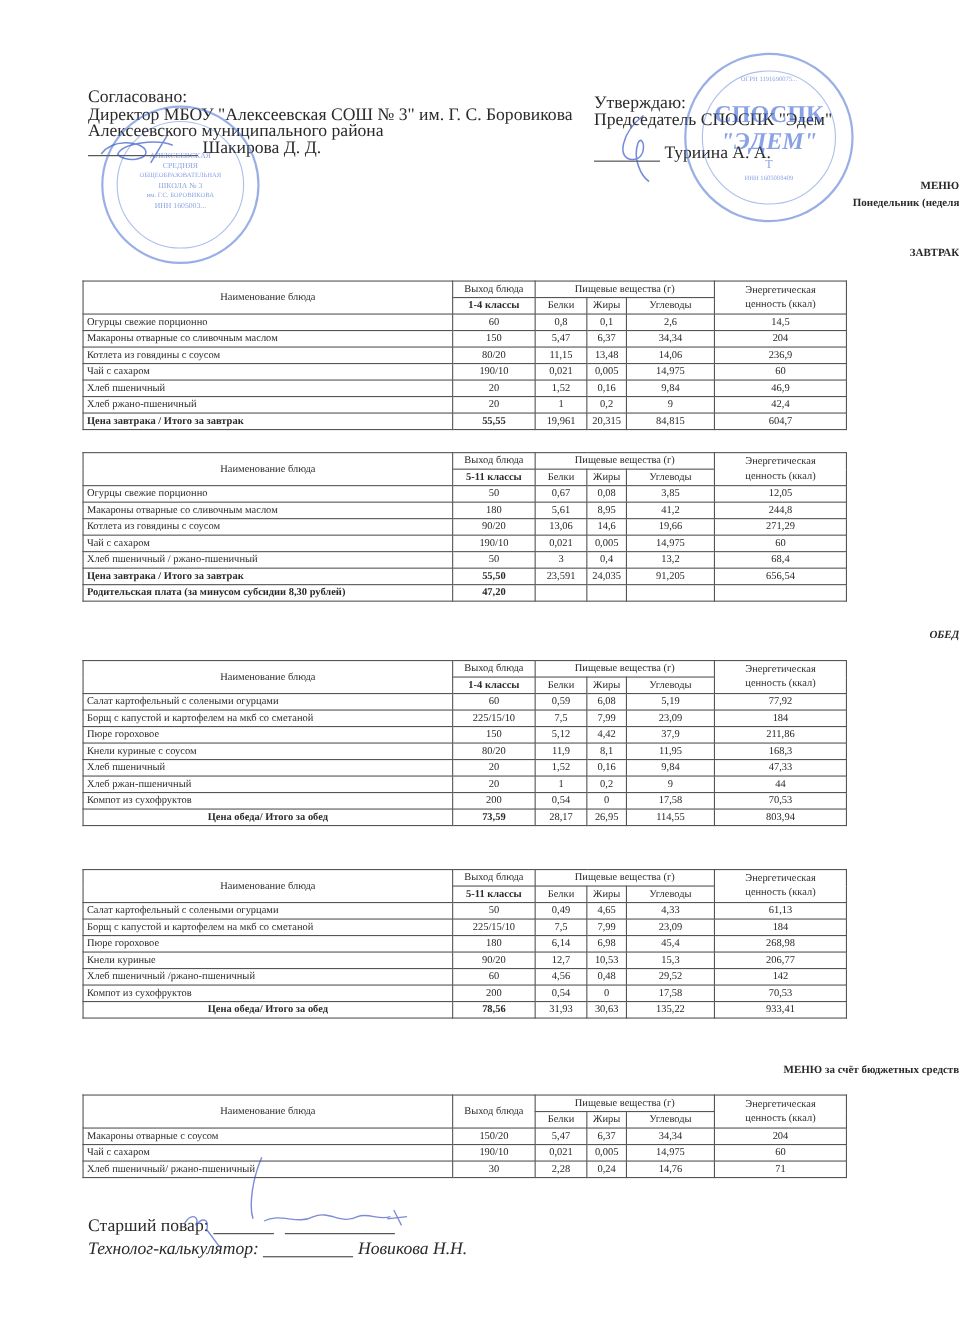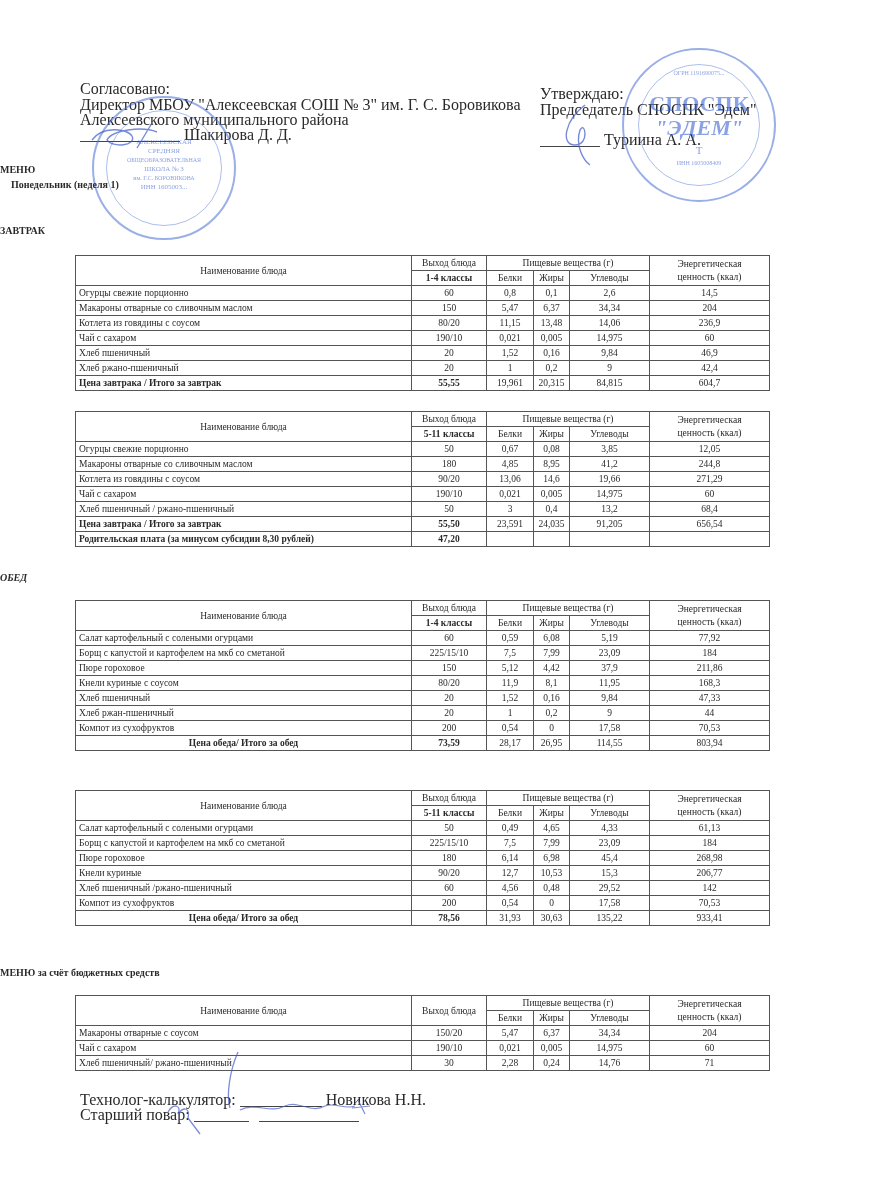--- a/index.html
+++ b/index.html
@@ -1,19 +1,19 @@
 <!DOCTYPE html>
 <html><head>
 <meta charset="utf-8">
 <style>
   html, body { margin: 0; padding: 0; background: #ffffff; }
   body { width: 872px; height: 1200px; position: relative; overflow: hidden;
          font-family: "Liberation Serif", serif; color: #2a2a2a; font-size: 10px; }
   .line { position: absolute; font-size: 16px; line-height: 12px; white-space: nowrap; text-align: right; }
-  .center-title { position: absolute; left: 0; width: 872px; text-align: left; font-weight: bold; font-size: 10px; }
+  .center-title { position: absolute; left: 0; width: 872px; text-align: right; font-weight: bold; font-size: 10px; }
   table.menu { position: absolute; left: 75px; width: 694px; border-collapse: collapse; table-layout: fixed; border-radius: 27px; }
   table.menu td { border: 1px solid #555; padding: 0 3px; font-size: 9.5px; height: 14px; line-height: 14px; white-space: nowrap; overflow: hidden; }
   table.menu td.num { text-align: center; }
   table.menu td.hdr { text-align: center; }
   table.menu td.b { font-weight: bold; }
   col.c-name { width: 336px; }
   col.c-yield { width: 75px; }
   col.c-b { width: 47px; }
   col.c-f { width: 36px; }
   col.c-u { width: 80px; }
@@ -182,21 +182,21 @@
         <td>Огурцы свежие порционно</td>
         <td class="num">50</td>
         <td class="num">0,67</td>
         <td class="num">0,08</td>
         <td class="num">3,85</td>
         <td class="num">12,05</td>
       </tr>
   <tr>
         <td>Макароны отварные со сливочным маслом</td>
         <td class="num">180</td>
-        <td class="num">4,85</td>
+        <td class="num">5,61</td>
         <td class="num">8,95</td>
         <td class="num">41,2</td>
         <td class="num">244,8</td>
       </tr>
   <tr>
         <td>Котлета из говядины с соусом</td>
         <td class="num">90/20</td>
         <td class="num">13,06</td>
         <td class="num">14,6</td>
         <td class="num">19,66</td>
@@ -452,21 +452,21 @@
         <td>Хлеб пшеничный/ ржано-пшеничный</td>
         <td class="num">30</td>
         <td class="num">2,28</td>
         <td class="num">0,24</td>
         <td class="num">14,76</td>
         <td class="num">71</td>
       </tr>
 </tbody>
   </table>
 
-<div class="line" style="left:80px; top:1094px;">
+<div class="line" style="left:80px; top:1130px;font-style:italic;">
   <span>Технолог-калькулятор:</span>
   <span class="underline" style="width:82px;">&nbsp;</span>
   <span>Новикова Н.Н.</span>
 </div>
 <div class="line" style="left:80px; top:1109px;">
   <span>Старший повар:</span>
   <span class="underline" style="width:55px;">&nbsp;</span>
   <span class="underline" style="width:100px; margin-left:6px;">&nbsp;</span>
 </div>
 <svg class="sig" style="left:160px; top:1040px;" width="220" height="95">

